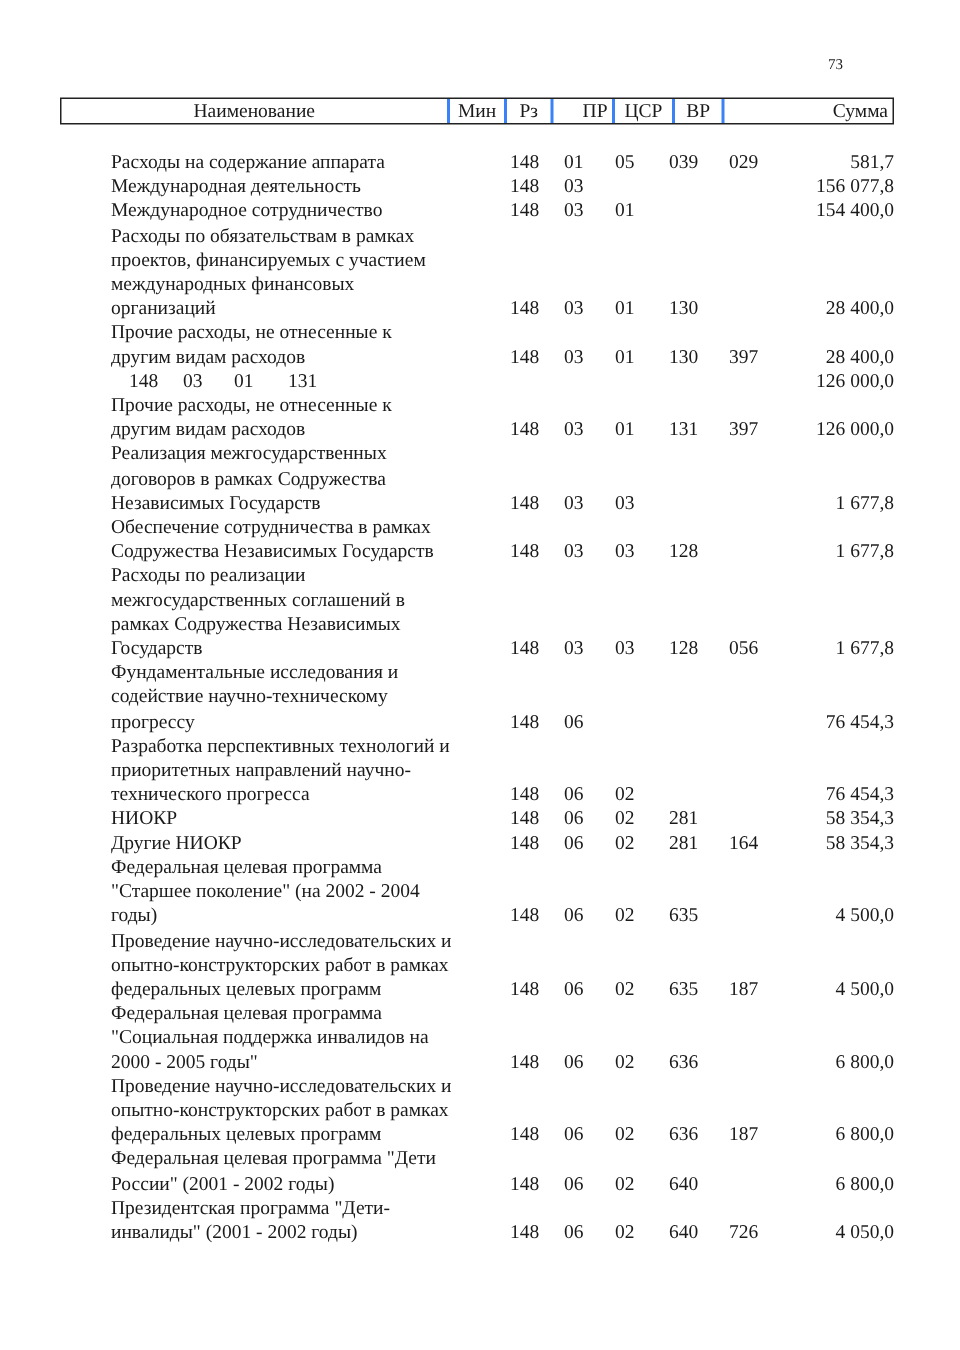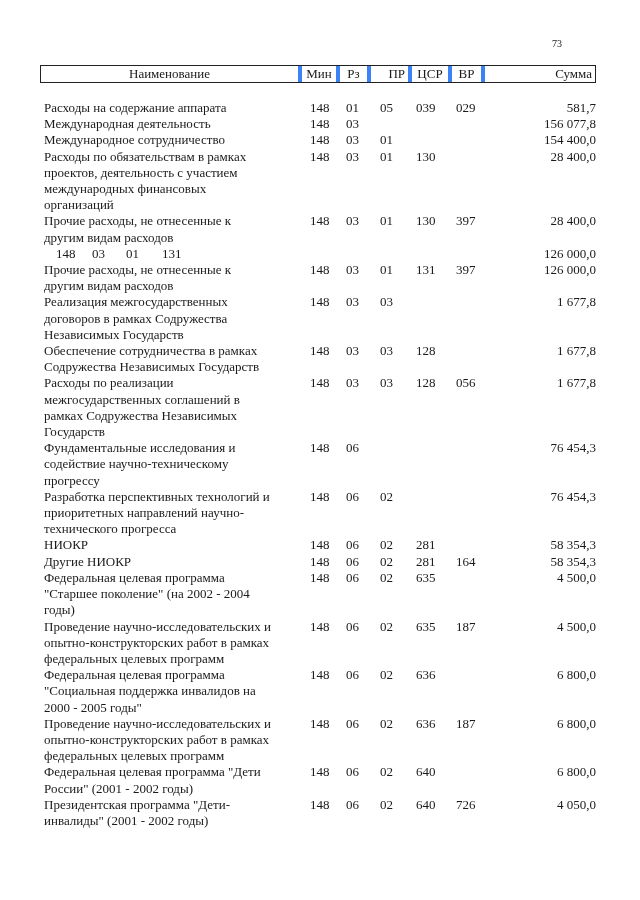--- a/index.html
+++ b/index.html
@@ -1,32 +1,32 @@
 <!DOCTYPE html>
 <html><head>
 <meta charset="utf-8">
 <style>
   html, body { margin:0; padding:0; background:#ffffff; }
   body { width:640px; height:900px; position:relative; overflow:hidden;
          font-family: "Liberation Serif", "DejaVu Serif", serif; color:#1a1a1a; }
   .page-number { position:absolute; left:552px; top:38px; font-size:10px; }
   .header { position:absolute; left:40px; top:65px; width:556px; height:18px;
             border:1px solid #222; display:flex; font-size:13px; box-sizing:border-box; }
-  .header .hc { border-left:4px solid #3b82f6; height:100%; box-sizing:border-box;
+  .header .hc { border-left:2px solid #3b82f6; height:100%; box-sizing:border-box;
                 line-height:16px; text-align:center; }
   .header .hc:first-child { border-left:none; }
   .header .h-name { width:257px; }
   .header .h-min { width:38px; }
   .header .h-rz { width:31px; }
   .header .h-pr { width:41px; text-align:right; padding-right:3px; }
   .header .h-csr { width:40px; }
   .header .h-vr { width:33px; text-align:center; }
   .header .h-sum { flex:1; text-align:right; padding-right:3px; }
   .rows { position:absolute; left:44px; top:100px; width:552px; font-size:13px; }
-  .row { display:flex; line-height:16.2px; }
+  .row { display:flex; align-items:flex-end; line-height:16.2px;margin-left:30px; }
   .row .name { width:254px; white-space:pre-line; }
   .row .min { width:36px; margin-left:12px; text-align:left; }
   .row .rz { width:30px; text-align:left; }
   .row .pr { width:36px; text-align:left; padding-left:4px; }
   .row .csr { width:40px; text-align:left; }
   .row .vr { width:40px; text-align:left; }
   .row .sum { flex:1; text-align:right; }
 </style>
 </head>
 <body>
@@ -66,21 +66,21 @@
       <div class="name">Международное сотрудничество</div>
       <div class="min">148</div>
       <div class="rz">03</div>
       <div class="pr">01</div>
       <div class="csr"></div>
       <div class="vr"></div>
       <div class="sum">154 400,0</div>
     </div>
     <div class="row">
       <div class="name">Расходы по обязательствам в рамках
-проектов, деятельность с участием
+проектов, финансируемых с участием
 международных финансовых
 организаций</div>
       <div class="min">148</div>
       <div class="rz">03</div>
       <div class="pr">01</div>
       <div class="csr">130</div>
       <div class="vr"></div>
       <div class="sum">28 400,0</div>
     </div>
     <div class="row">

